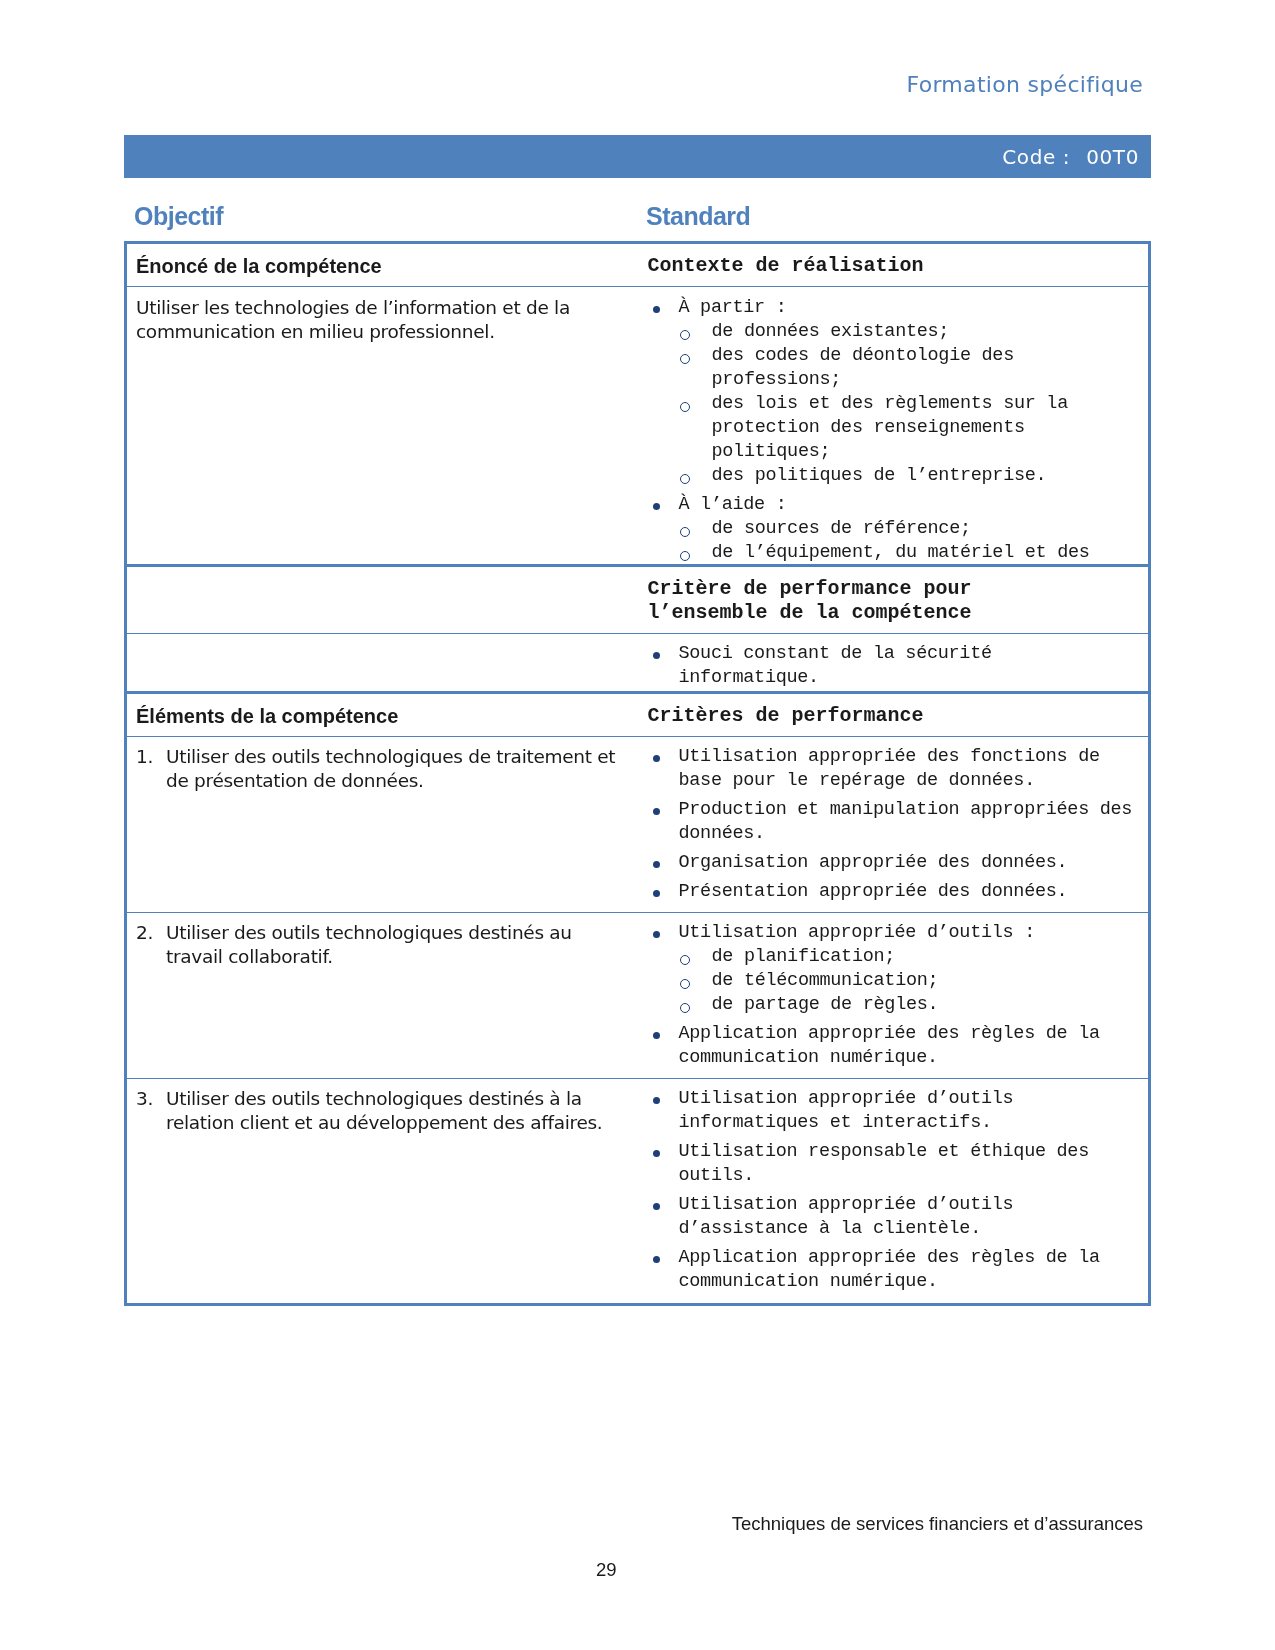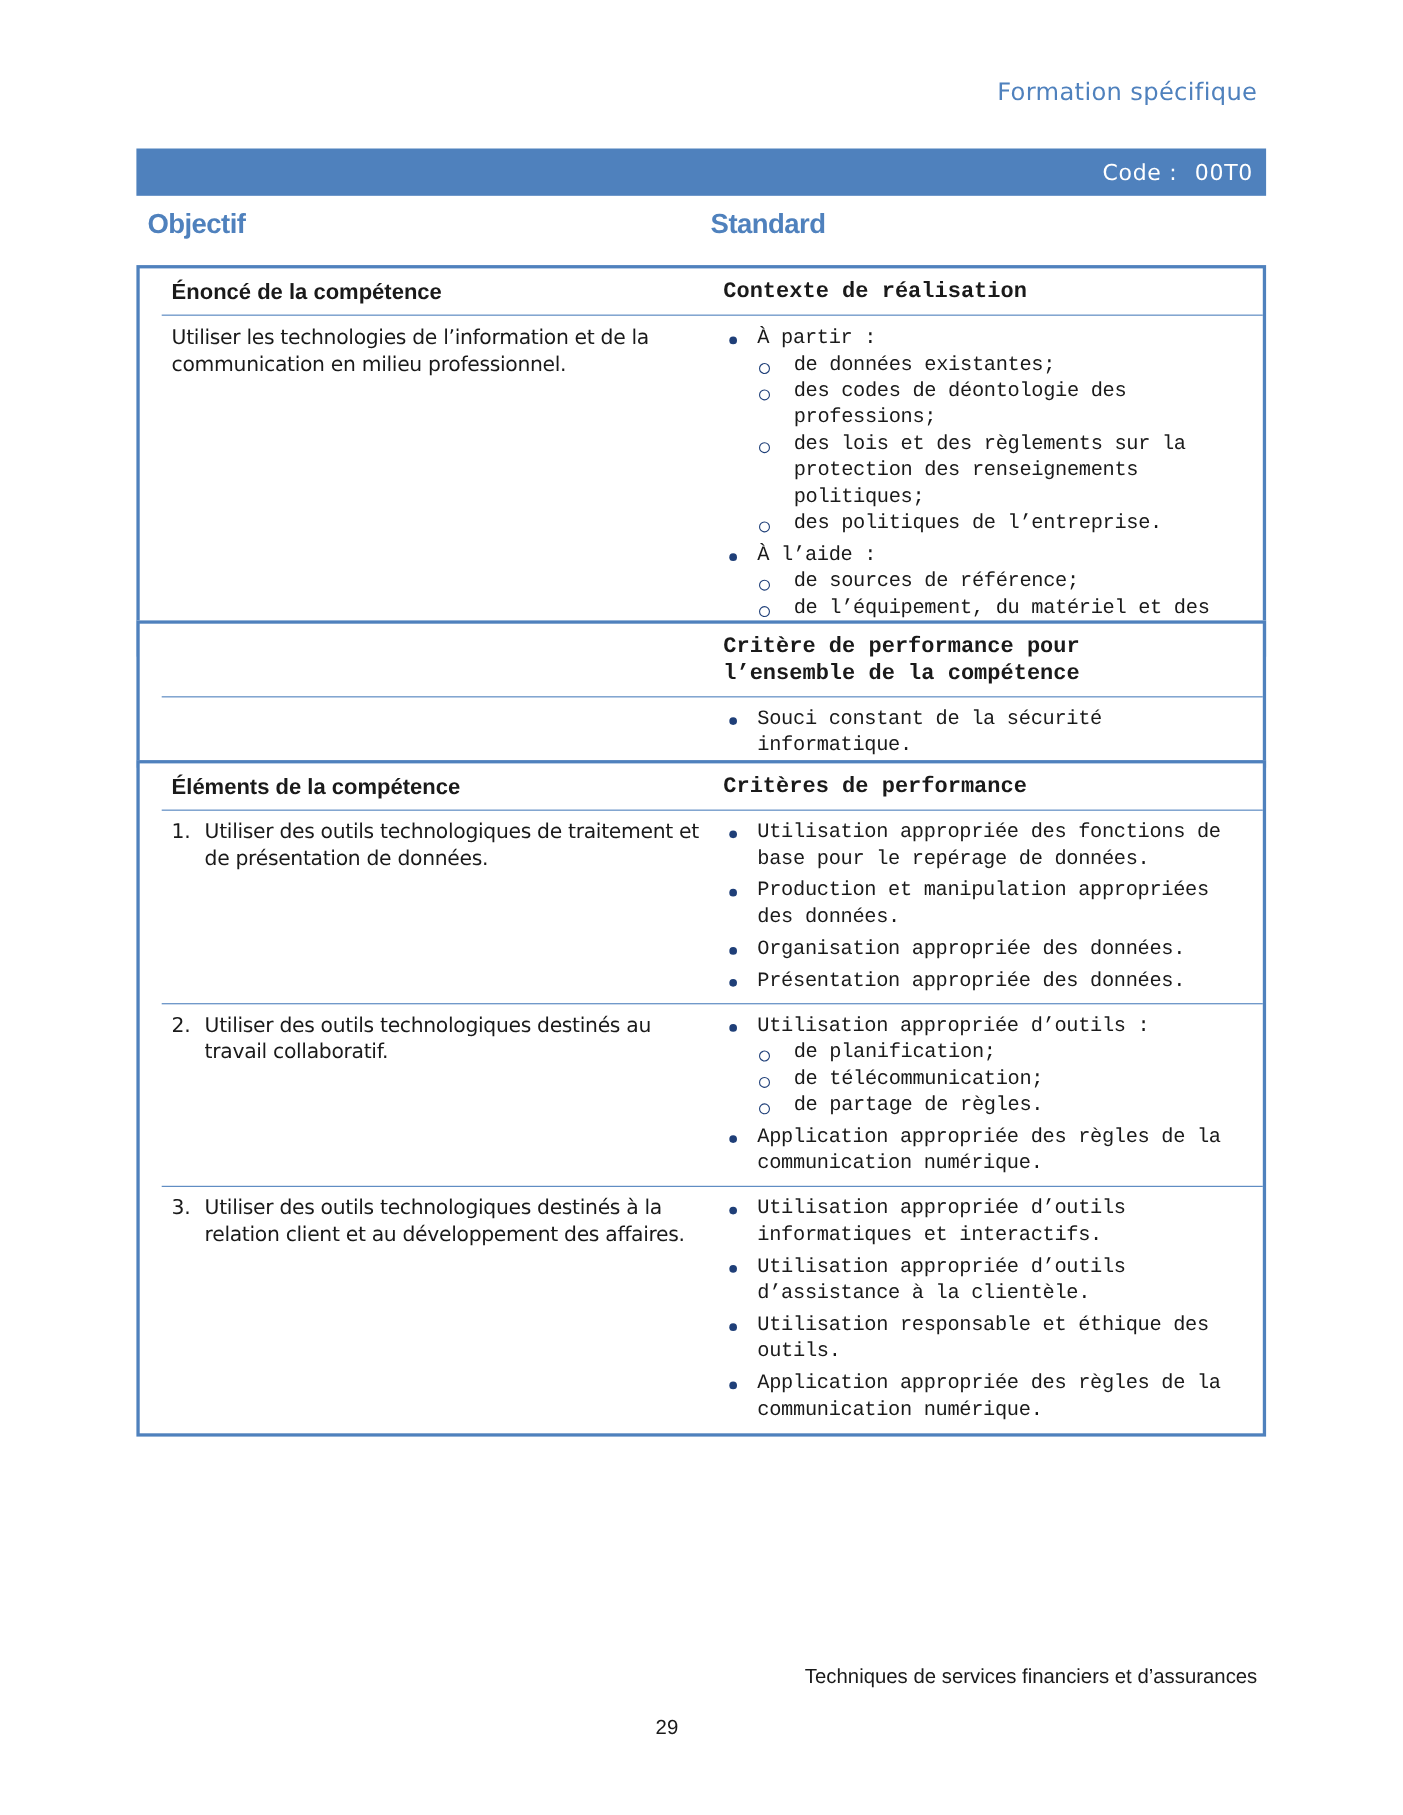--- a/index.html
+++ b/index.html
@@ -38,21 +38,21 @@
     .code-bar .code-label { margin-right: 16px; }
     .section-heads {
       position: absolute;
       top: 190px;
       left: 124px;
       width: 1027px;
       height: 40px;
     }
     .section-head {
       position: absolute;
-      top: 0;
+      top: 12px;
       font-family: "Liberation Sans", sans-serif;
       font-weight: bold;
       font-size: 25px;
       color: #4f81bd;
       letter-spacing: -0.5px;
     }
     .section-head.left { left: 10px; }
     .section-head.right { left: 522px; }
 
     .block {
@@ -60,21 +60,20 @@
       left: 124px;
       width: 1027px;
       border: 3px solid #4f81bd;
       border-left-width: 3px;
       border-right-width: 3px;
       background: #fff;
     }
     .row {
       display: flex;
       border-top: 1px solid #4f81bd;
-      margin-left: 20px;
     }
     .row:first-child { border-top: none; }
     .cell {
       width: 50%;
       padding: 8px 9px;
       font-size: 19px;
       line-height: 24px;
     }
     .cell.right { padding-left: 10px; font-family: Liberation Mono, monospace; }
     .head-cell {
@@ -261,22 +260,22 @@
 
   <div class="row">
     <div class="cell body-text">
       <ol class="elements">
         <li><span class="num">3.</span><span>Utiliser des outils technologiques destinés à la relation client et au développement des affaires.</span></li>
       </ol>
     </div>
     <div class="cell right body-text" style="padding-bottom:9px;">
       <ul class="bullets">
         <li><span class="bullet-dot"></span><span>Utilisation appropriée d’outils informatiques et interactifs.</span></li>
+        <li><span class="bullet-dot"></span><span>Utilisation responsable et éthique des outils.</span></li>
         <li><span class="bullet-dot"></span><span>Utilisation appropriée d’outils d’assistance à la clientèle.</span></li>
-        <li><span class="bullet-dot"></span><span>Utilisation responsable et éthique des outils.</span></li>
         <li><span class="bullet-dot"></span><span>Application appropriée des règles de la communication numérique.</span></li>
       </ul>
     </div>
   </div>
 </div>
 
 <div class="footer-title">Techniques de services financiers et d’assurances</div>
 <div class="page-number">29</div>
 
 </body></html>

